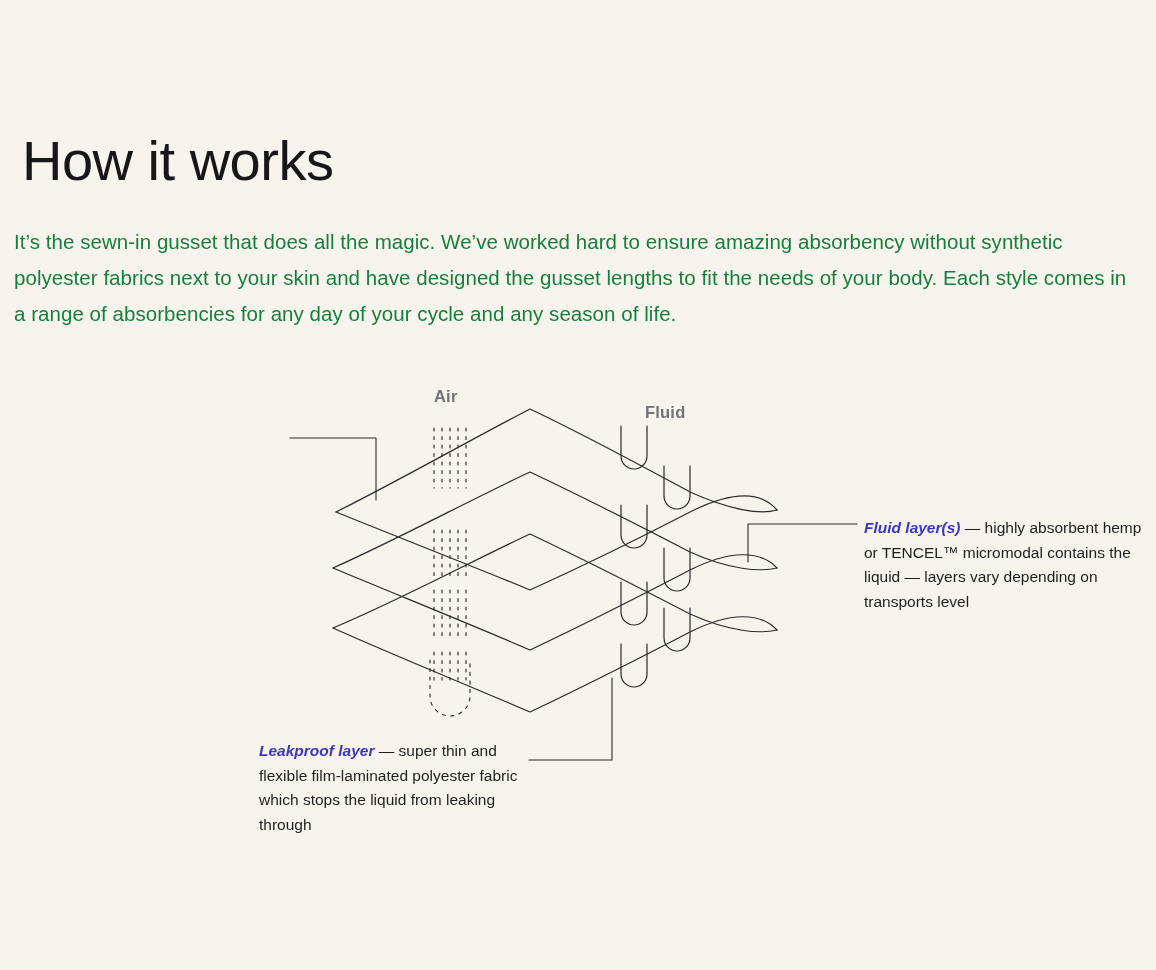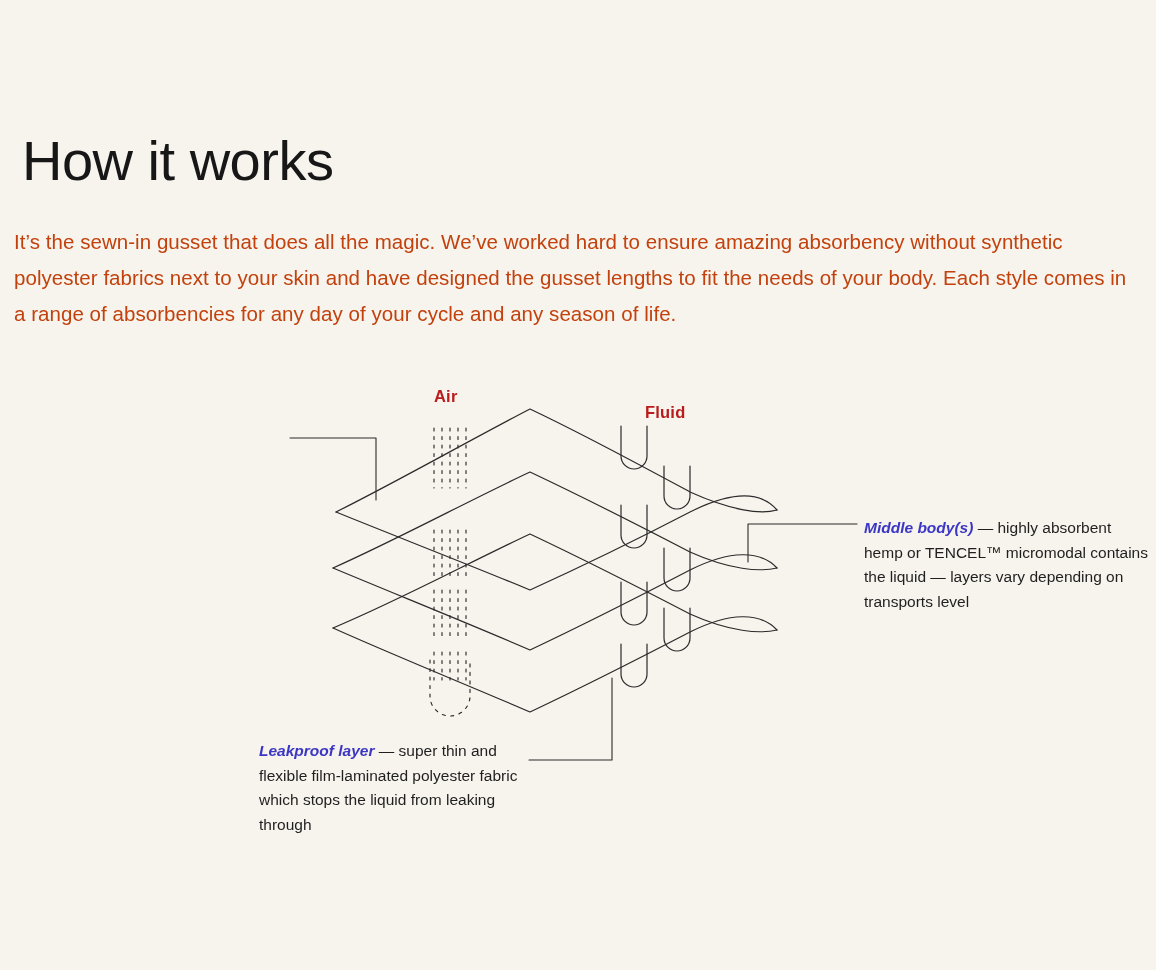--- a/index.html
+++ b/index.html
@@ -34,21 +34,21 @@
     margin: 8px;
   }
 
   #intro-paragraph {
     position: absolute;
     left: 14px;
     top: 224px;
     width: 1128px;
     font-size: 20.5px;
     line-height: 36px;
-    color: #c2410c;
+    color: #15803d;
     margin: 0;
     letter-spacing: 0.05px;
   }
 
   
   #diagram {
     position: absolute;
     left: 0;
     top: 360px;
     width: 1156px;
@@ -56,21 +56,21 @@
   }
   #diagram svg {
     display: block;
   }
 
   
   .flow-label {
     position: absolute;
     font-size: 16.5px;
     font-weight: 700;
-    color: #b91c1c;
+    color: #737373;
     letter-spacing: 0.2px;
   }
   #label-air { left: 434px; top: 387px; }
   #label-fluid { left: 645px; top: 387px; margin-top: 16px; }
 
   
   .callout {
     position: absolute;
     font-size: 15.5px;
     line-height: 24.5px;
@@ -173,20 +173,20 @@
           <path d="M857 164 L748 164 L748 202"></path>
 
           <path d="M529 400 L612 400 L612 318"></path>
         </g>
       </g>
     </svg>
   </div>
 
 
   <div class="callout" id="callout-middle">
-    <span class="lead">Middle body(s)</span><span> — highly absorbent hemp or TENCEL™ micromodal contains the liquid — layers vary depending on transports level</span>
+    <span class="lead">Fluid layer(s)</span><span> — highly absorbent hemp or TENCEL™ micromodal contains the liquid — layers vary depending on transports level</span>
   </div>
 
   <div class="callout" id="callout-leakproof">
     <span class="lead">Leakproof layer</span><span> — super thin and flexible film-laminated polyester fabric which stops the liquid from leaking through</span>
   </div>
 
 </div>
 
 </body></html>

